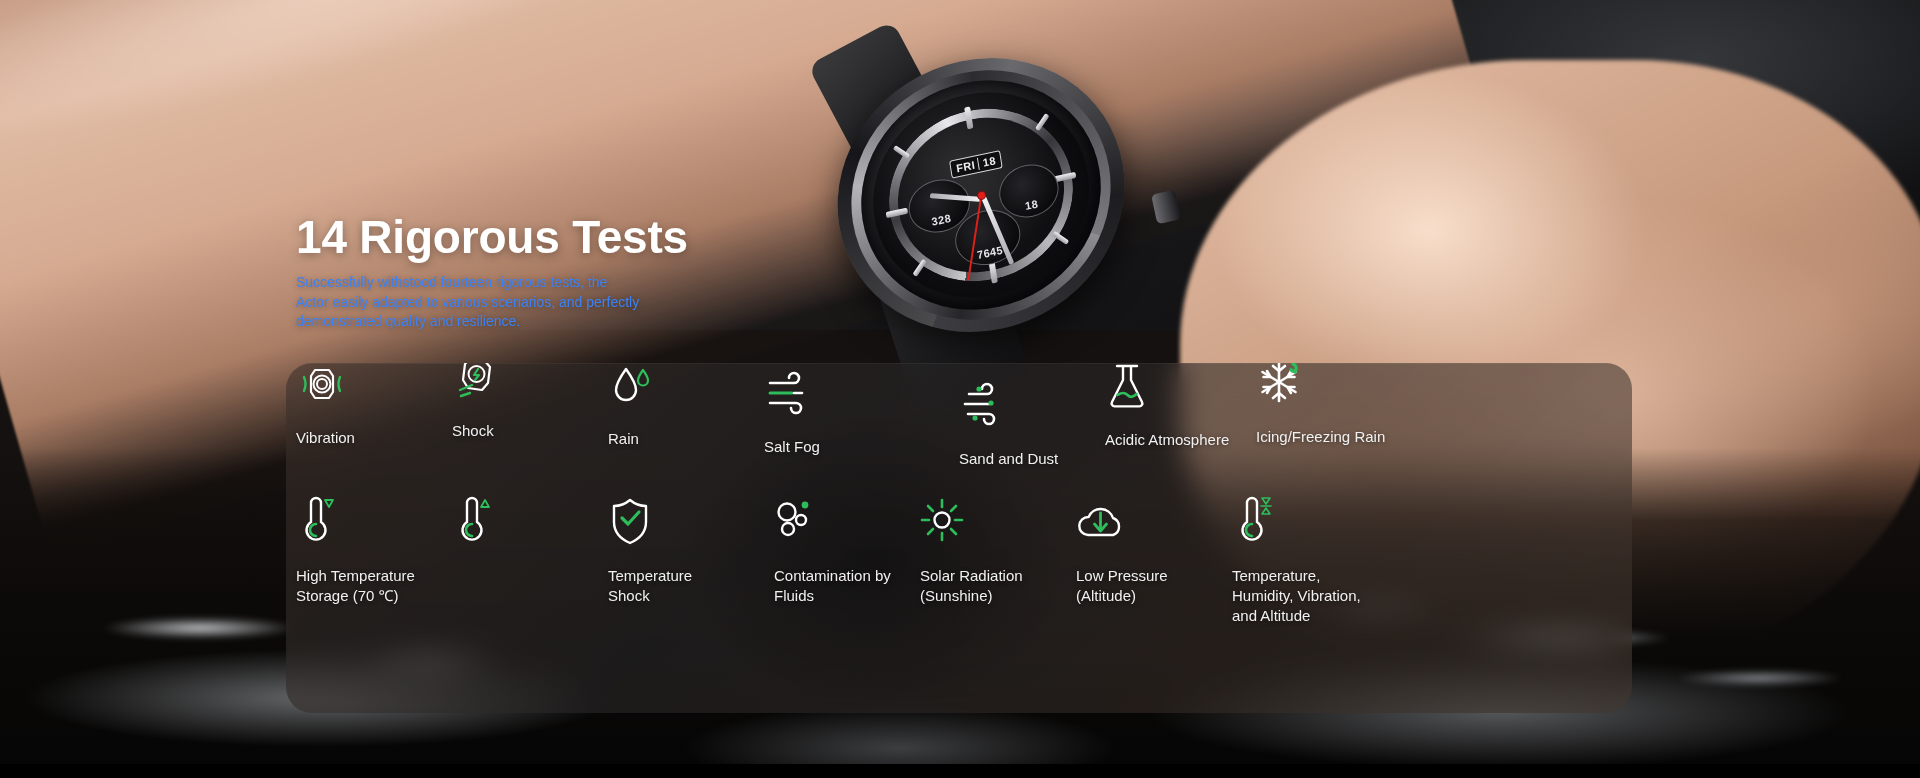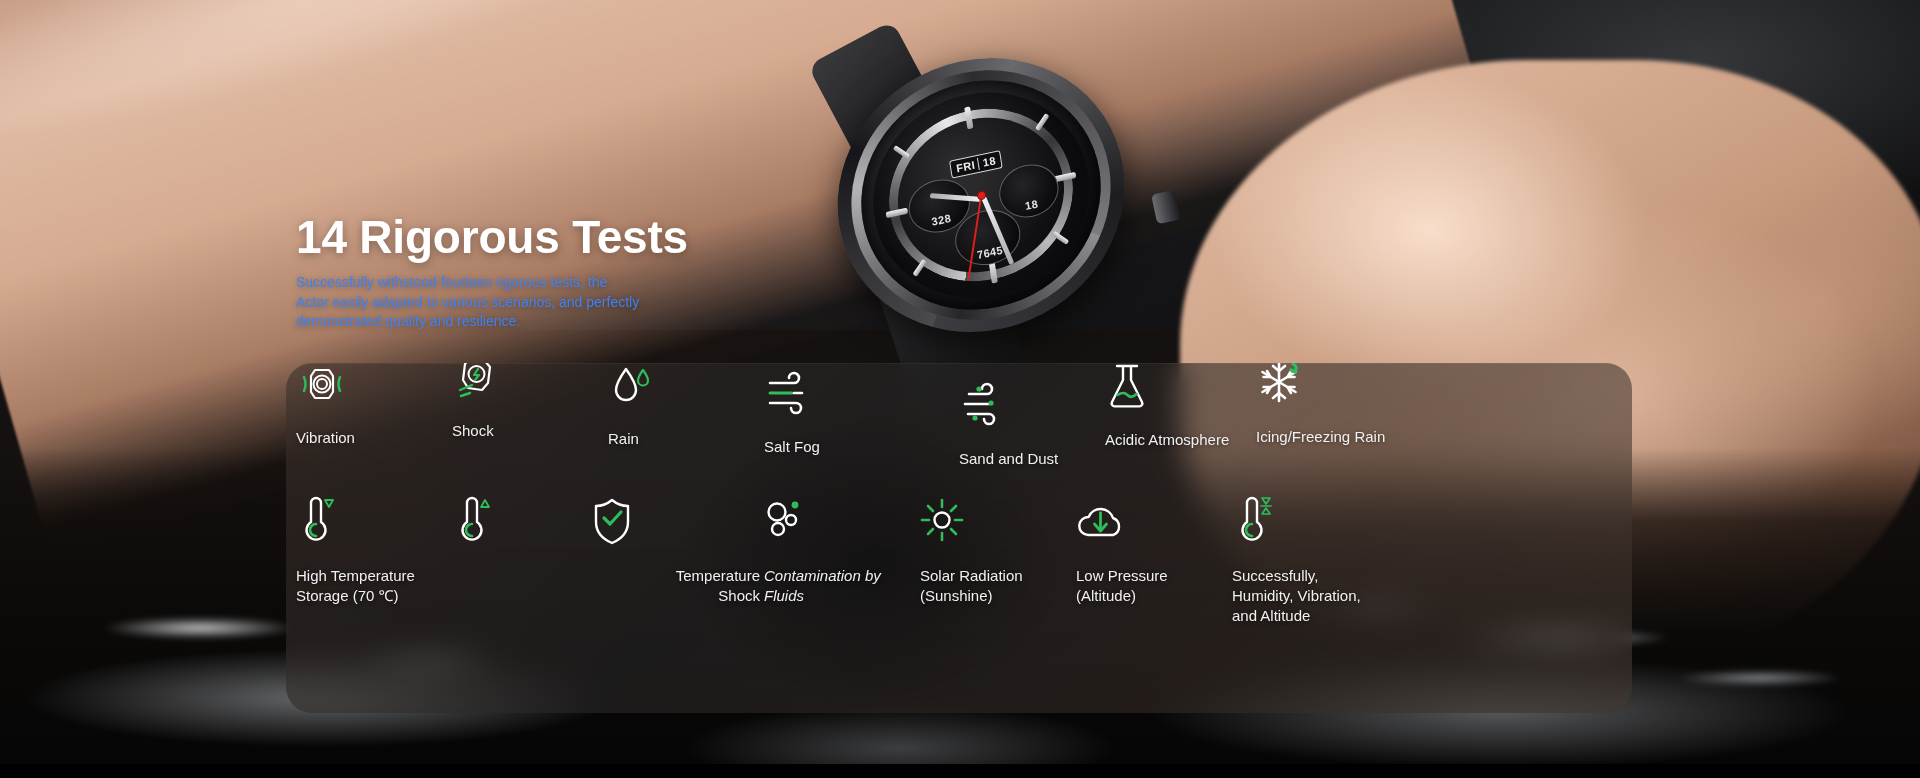--- a/index.html
+++ b/index.html
@@ -350,32 +350,32 @@
       <div class="cell" style="left:166px;top:133px;">
         <div class="ic">
           <svg width="44" height="54" viewBox="0 0 44 54">
             <path d="M15 8 a5 5 0 0 1 10 0 V27 a9.5 9.5 0 1 1 -10 0 Z" fill="none" stroke="#fff" stroke-width="2.4"></path>
             <path d="M20 29 a6 6 0 1 0 0 12" fill="none" stroke="#2ebd5b" stroke-width="2.6" stroke-linecap="round"></path>
             <path d="M33 5 L29 12 L37 12 Z" fill="none" stroke="#2ebd5b" stroke-width="1.8" stroke-linejoin="round"></path>
           </svg>
         </div>
       </div>
 
-      <div class="cell" style="left:304px;top:133px;text-align:right;">
+      <div class="cell" style="left:322px;top:133px;">
         <div class="ic">
           <svg width="46" height="52" viewBox="0 0 46 52">
             <path d="M22 4 C16 9 10 10 6 10 V26 c0 12 9 18 16 21 7 -3 16 -9 16 -21 V10 c-4 0 -10 -1 -16 -6 Z" fill="none" stroke="#fff" stroke-width="2.4" stroke-linejoin="round"></path>
             <path d="M14 22 L20 28 L31 16" fill="none" stroke="#2ebd5b" stroke-width="3.2" stroke-linecap="round" stroke-linejoin="round"></path>
           </svg>
         </div>
         <div class="lbl">Temperature
 Shock</div>
       </div>
 
-      <div class="cell" style="left:478px;top:133px;font-style:italic;">
+      <div class="cell" style="left:488px;top:133px;">
         <div class="ic">
           <svg width="48" height="48" viewBox="0 0 48 48">
             <circle cx="13" cy="14" r="8.5" fill="none" stroke="#fff" stroke-width="2.4"></circle>
             <circle cx="14" cy="31" r="6" fill="none" stroke="#fff" stroke-width="2.4"></circle>
             <circle cx="27" cy="22" r="5" fill="none" stroke="#fff" stroke-width="2.4"></circle>
             <circle cx="31" cy="7" r="3.4" fill="#2ebd5b"></circle>
           </svg>
         </div>
         <div class="lbl">Contamination by
 Fluids</div>
@@ -416,20 +416,20 @@
       <div class="cell" style="left:946px;top:133px;">
         <div class="ic">
           <svg width="46" height="54" viewBox="0 0 46 54">
             <path d="M15 8 a5 5 0 0 1 10 0 V27 a9.5 9.5 0 1 1 -10 0 Z" fill="none" stroke="#fff" stroke-width="2.4"></path>
             <path d="M20 29 a6 6 0 1 0 0 12" fill="none" stroke="#2ebd5b" stroke-width="2.6" stroke-linecap="round"></path>
             <path d="M34 9 L30 3 L38 3 Z" fill="none" stroke="#2ebd5b" stroke-width="1.6" stroke-linejoin="round"></path>
             <path d="M29 11 H39" stroke="#2ebd5b" stroke-width="1.6" stroke-linecap="round"></path>
             <path d="M34 13 L30 19 L38 19 Z" fill="none" stroke="#2ebd5b" stroke-width="1.6" stroke-linejoin="round"></path>
           </svg>
         </div>
-        <div class="lbl">Successfully,
+        <div class="lbl">Temperature,
 Humidity, Vibration,
 and Altitude</div>
       </div>
 
     </div>
   </div>
 </div>
 
 </body></html>

